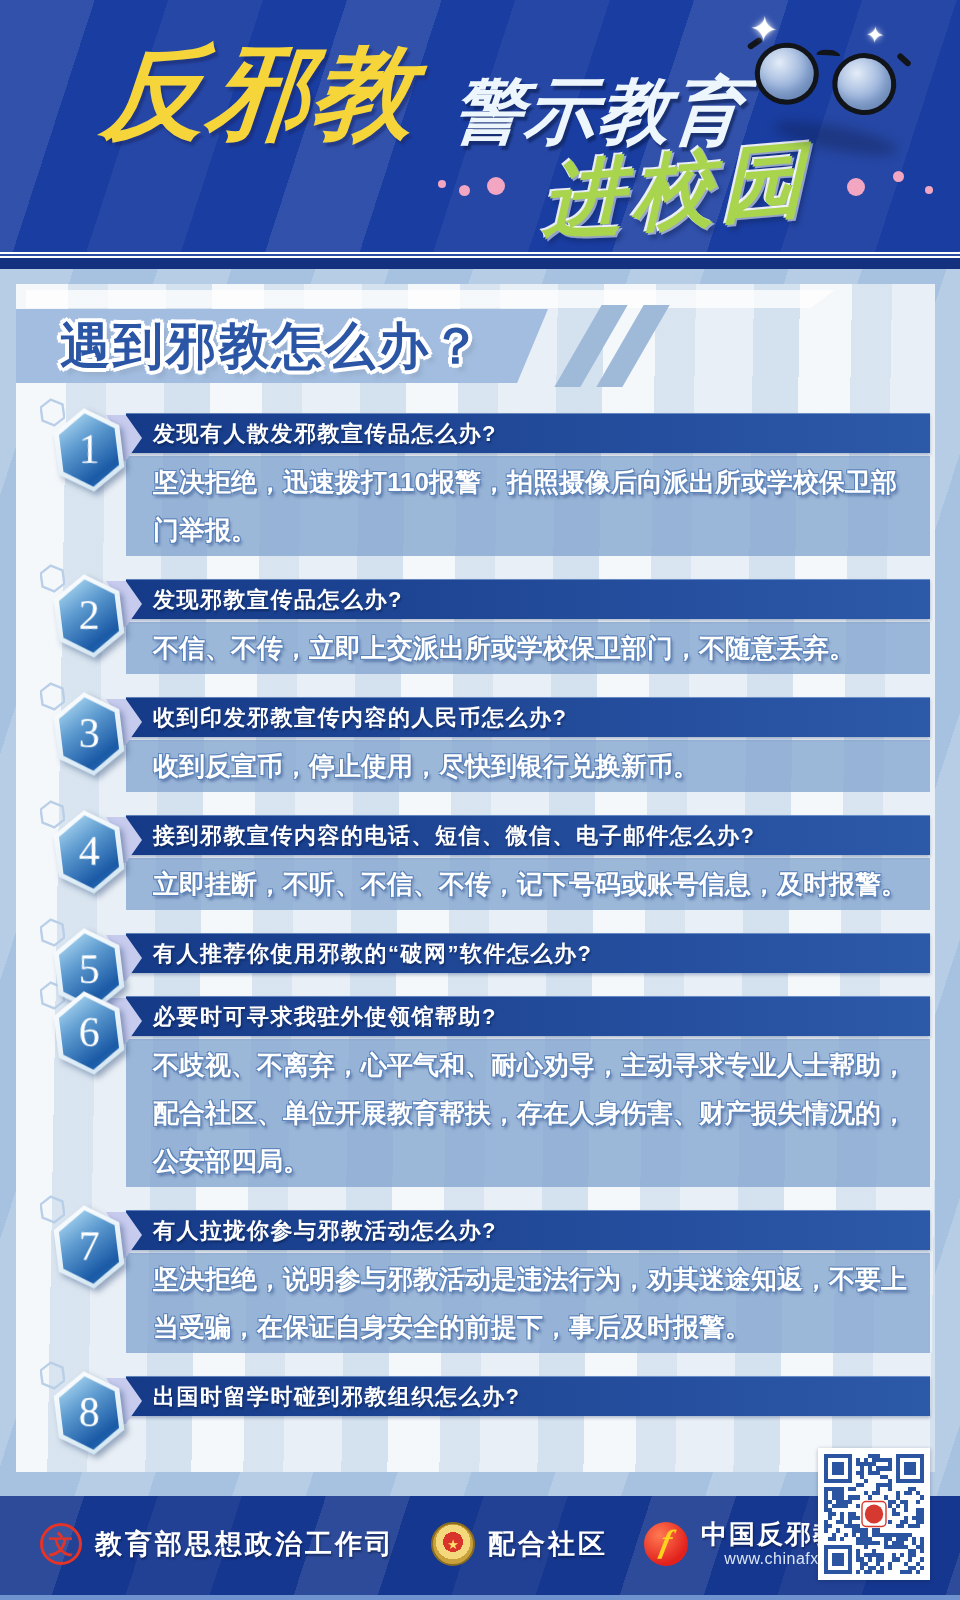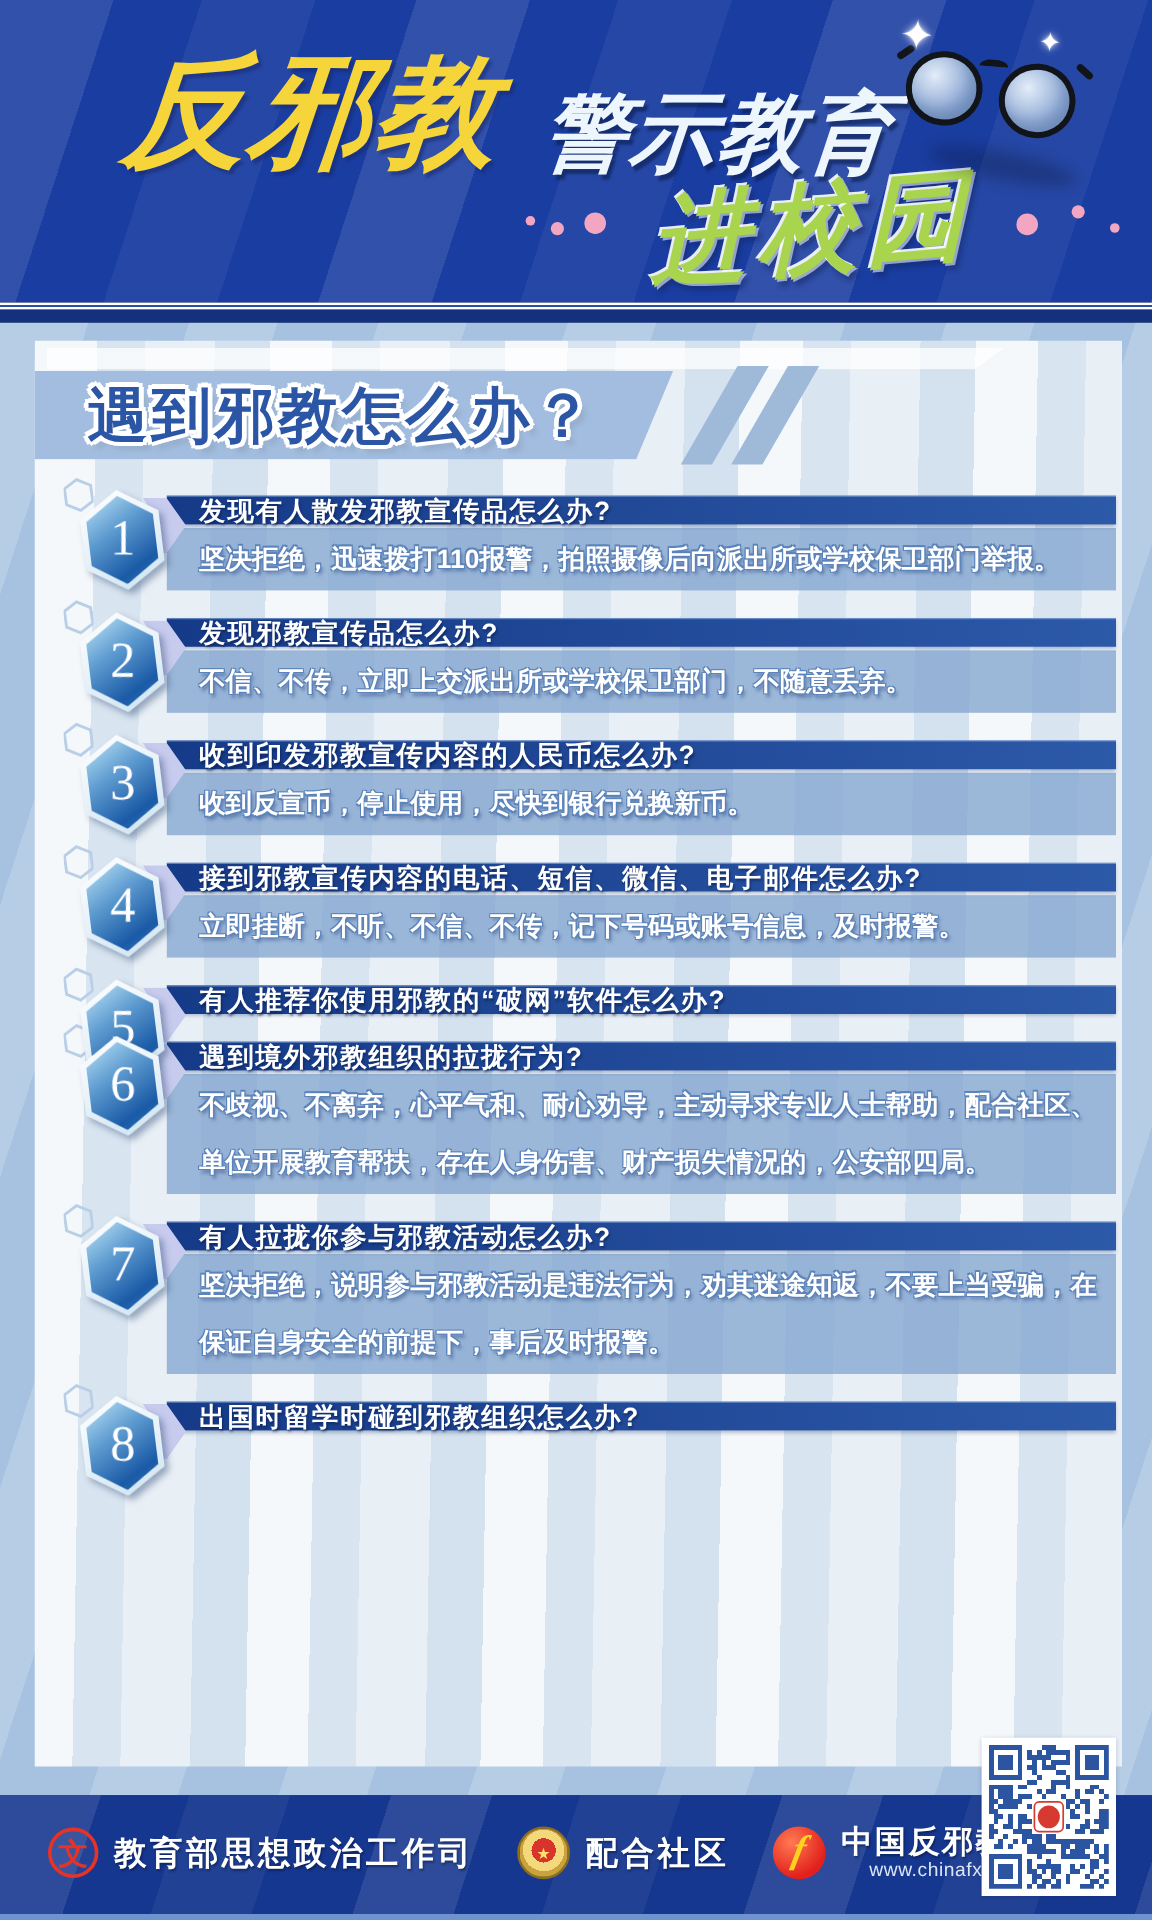--- a/index.html
+++ b/index.html
@@ -70,21 +70,21 @@
   
   .sep { flex:none; height:6px; background:linear-gradient(#ffffff 0 2px, #2c4fa5 2px 4px, #ffffff 4px 6px); }
   .darkstrip { flex:none; height:11px; background:#14317f; }
 
   
   .content {
     flex:1; position:relative;
     background:#a7c2e1;
     background-image:repeating-linear-gradient(108deg,
       rgba(255,255,255,0.18) 0 70px, rgba(255,255,255,0) 70px 150px);
-    padding:15px 25px 24px 29px;
+    padding:15px 25px 24px 16px;
   }
   .panel {
     height:100%; overflow:hidden; position:relative;
     background:#dde7f1;
     background-image:
       repeating-linear-gradient(91deg,
         rgba(255,255,255,0.70) 0 52px, rgba(211,225,238,0.45) 52px 92px,
         rgba(255,255,255,0.35) 92px 150px, rgba(203,219,235,0.5) 150px 196px);
     padding-top:14px;
   }
@@ -106,33 +106,33 @@
       6px 7px 4px rgba(140,160,190,0.55);
   }
   .slashes { position:absolute; left:592px; top:-4px; height:82px; display:flex; gap:16px; }
   .slash { height:82px; background:#9fb9d9; transform:skewX(-30deg); }
   .slash.s1 { width:26px; } .slash.s2 { width:26px; }
 
   
   .items { }
   .item { position:relative; margin:0 5px 23px 110px; }
   .q-bar {
-    position:relative; z-index:1; height:24px;
+    position:relative; z-index:1; height:40px;
     background:linear-gradient(90deg,#153a88,#2d59a9);
     border-top:1px solid rgba(170,200,235,0.5);
     display:flex; align-items:center; padding-left:27px; margin-bottom:3px;
     box-shadow:0 2px 3px rgba(25,55,110,0.3);
   }
   .q-text {
     color:#fff; font-size:22px; font-weight:bold; letter-spacing:1.5px; white-space:nowrap;
     text-shadow:1px 2px 2px rgba(8,25,70,0.55);
   }
   .answer {
     background:rgba(134,167,209,0.8);
-    color:#fff; font-weight:bold; font-size:22px; line-height:48px;
+    color:#fff; font-weight:bold; font-size:26px; line-height:48px;
     padding:2px 10px 2px 27px; letter-spacing:0;
     text-shadow:
       -1px -1px 0 #5d84ba, 1px -1px 0 #5d84ba, -1px 1px 0 #5d84ba, 1px 1px 0 #5d84ba,
       2px 3px 3px rgba(40,70,130,0.55);
     min-height:52px;
   }
   .hex-wrap {
     position:absolute; left:-70px; top:-5px; width:66px; height:84px; z-index:3;
     transform:rotate(-7deg);
     filter:drop-shadow(3px 4px 3px rgba(20,50,100,0.4));
@@ -348,21 +348,21 @@
     </svg>
     <div class="chevron"></div>
     <div class="hex-wrap">
       <div class="hex-white">
         <div class="hex-core">
           <span class="hex-num">6</span>
         </div>
       </div>
     </div>
     <div class="q-bar">
-      <span class="q-text">遇到境外邪教组织的拉拢行为?</span>
+      <span class="q-text">必要时可寻求我驻外使领馆帮助?</span>
     </div>
     <div class="answer">不歧视、不离弃，心平气和、耐心劝导，主动寻求专业人士帮助，配合社区、单位开展教育帮扶，存在人身伤害、财产损失情况的，公安部四局。</div>
   </div>
 
   <div class="item">
     <svg class="hex-outline" viewBox="0 0 25 29">
       <polygon points="12.5,1.5 23.5,7.8 23.5,21.2 12.5,27.5 1.5,21.2 1.5,7.8" fill="none" stroke="#b9cfe8" stroke-width="2.4" transform="rotate(-8 12.5 14.5)"></polygon>
     </svg>
     <div class="chevron"></div>
     <div class="hex-wrap">

